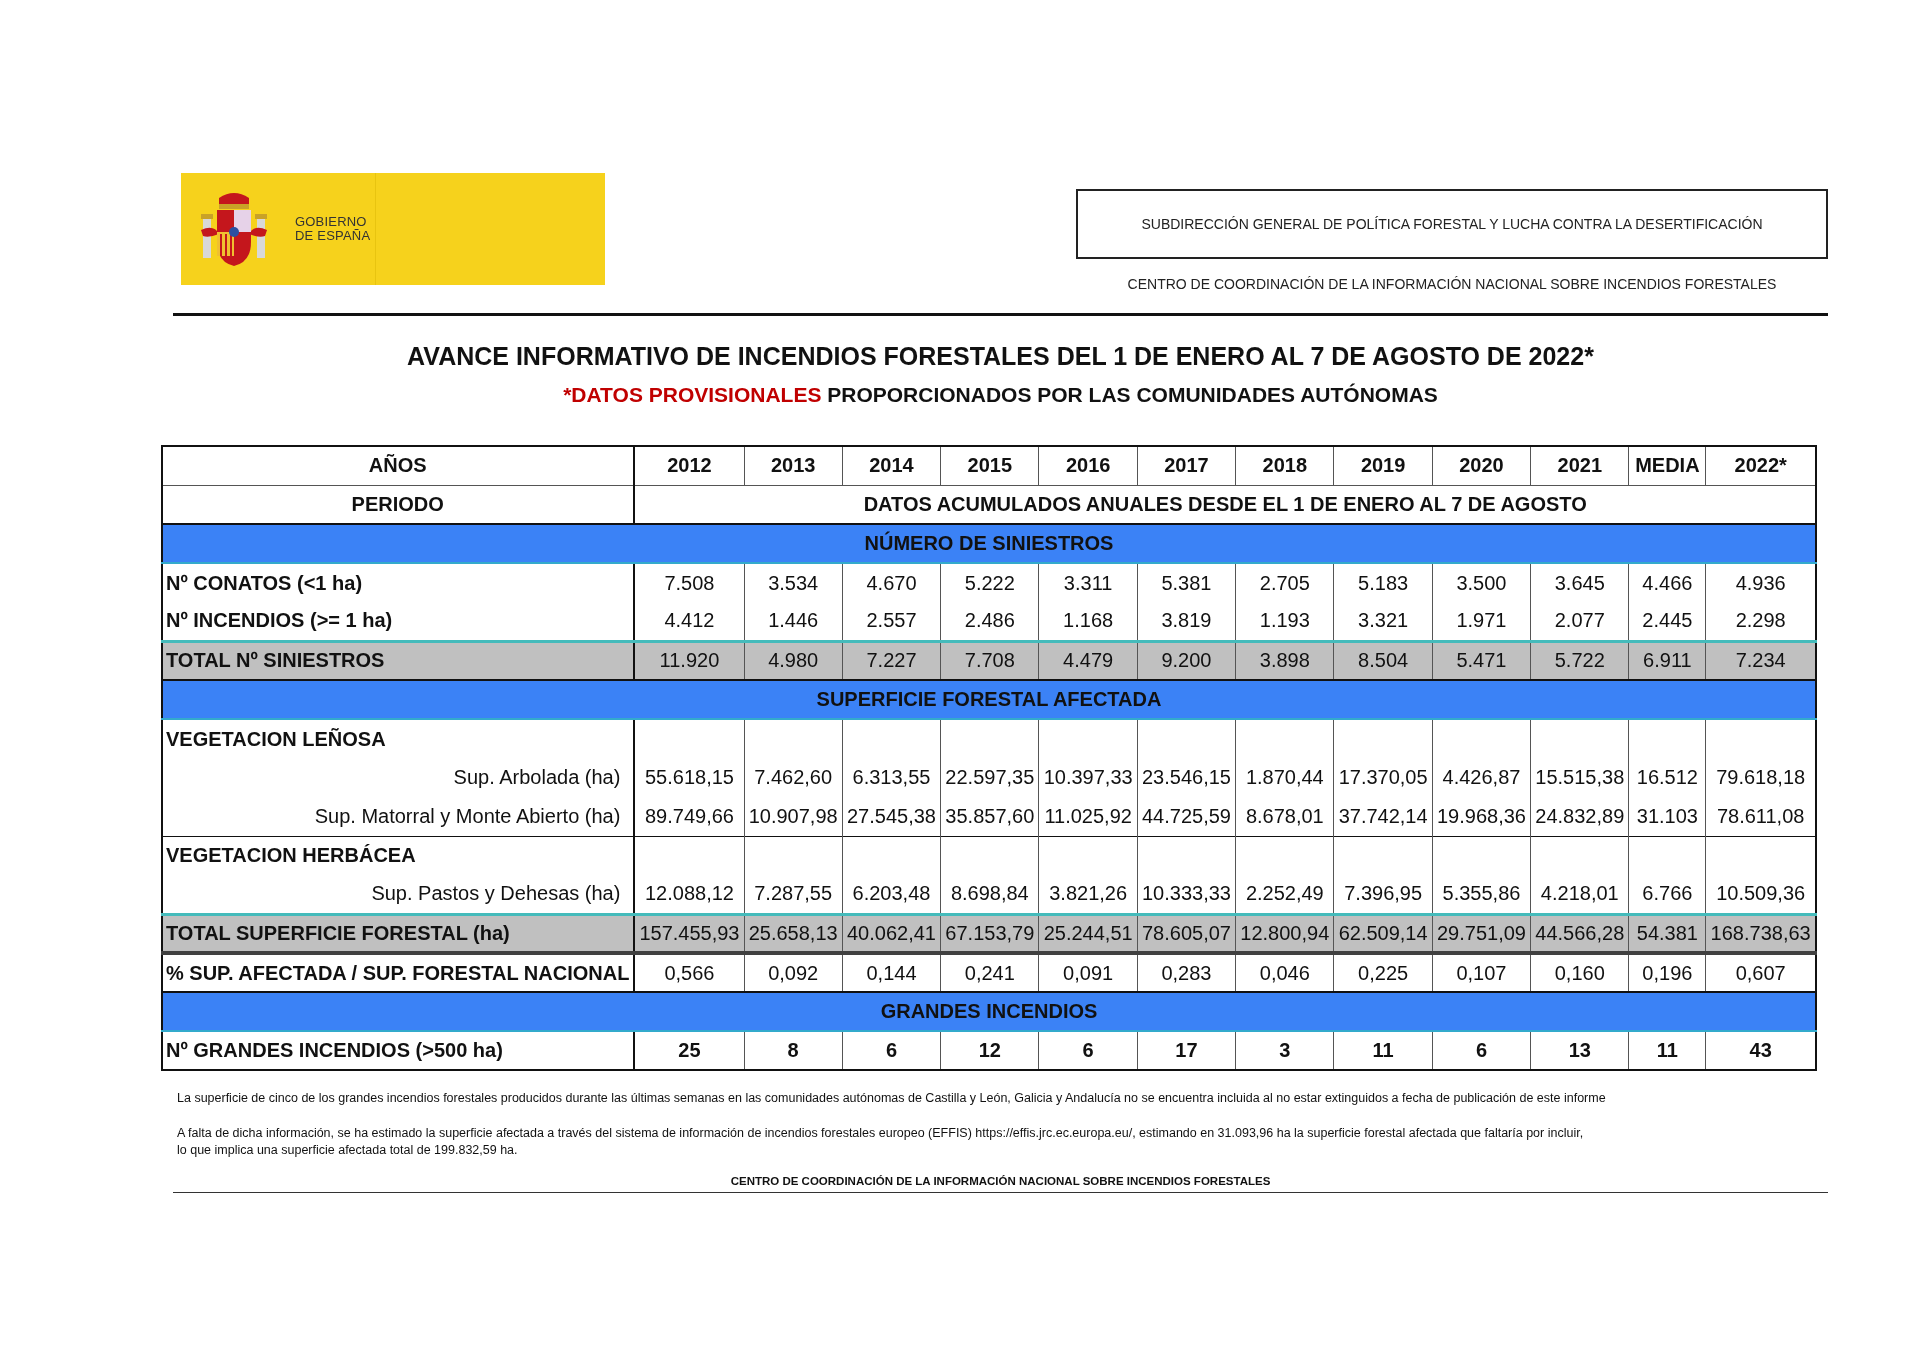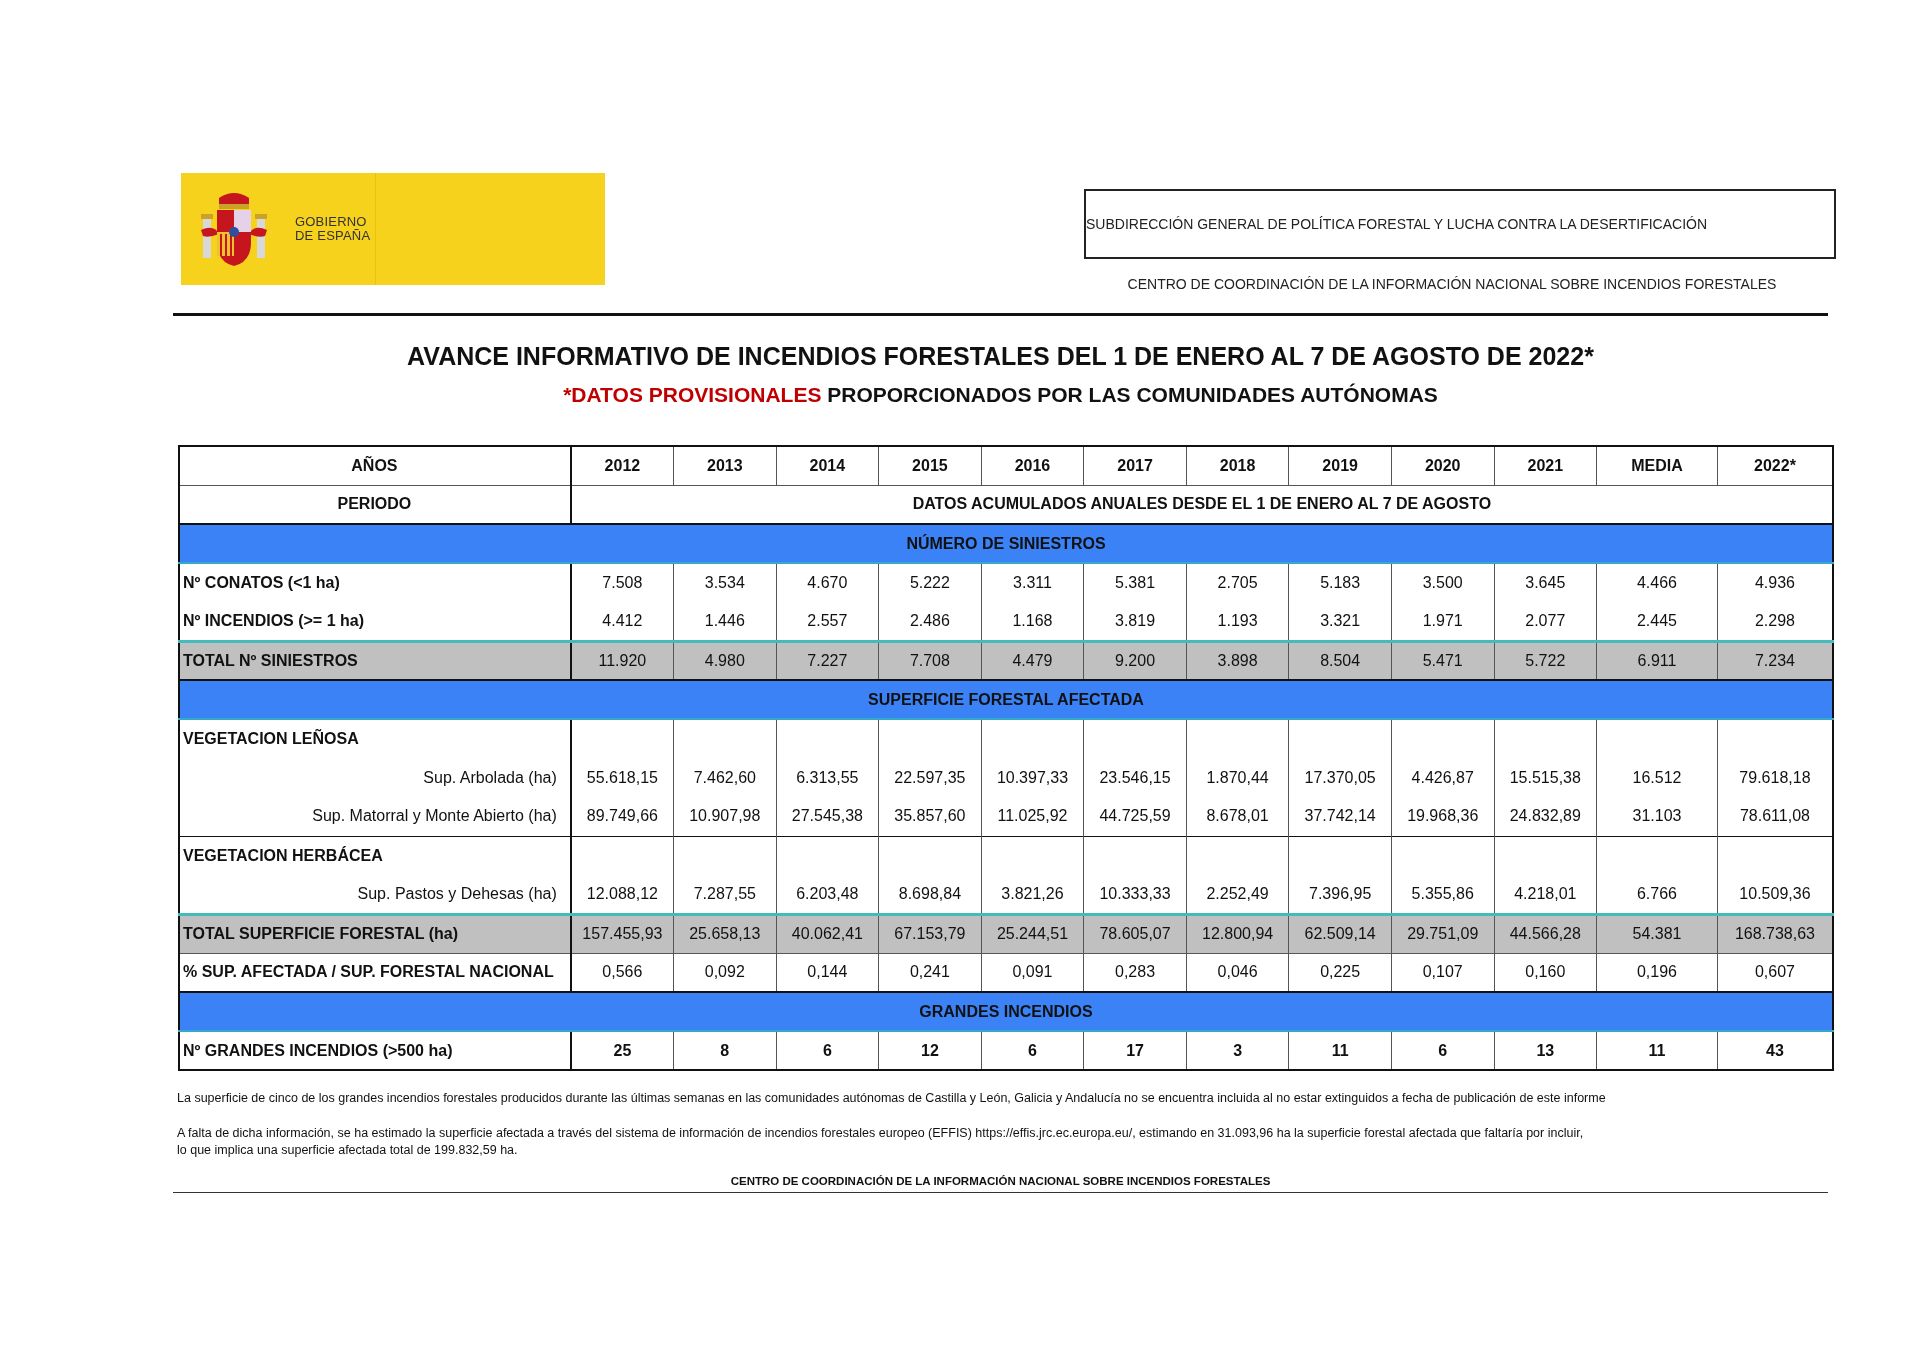--- a/index.html
+++ b/index.html
@@ -6,39 +6,39 @@
   html, body { width: 1920px; height: 1358px; background: #ffffff; }
   body { position: relative; font-family: "Liberation Sans", sans-serif; color: #111; overflow: hidden; }
 
   .logo { position: absolute; left: 181px; top: 173px; width: 424px; height: 112px; background: #f6d21c; display: flex; }
   .logo .left { width: 195px; height: 100%; display: flex; align-items: center; padding-left: 18px; border-right: 1px solid #e8c410; gap: 12px; }
   .logo .shield { width: 70px; height: 78px; position: relative; margin-right: 14px; }
   .logo .gob { font-size: 13px; line-height: 14px; color: #333; letter-spacing: 0.2px; }
   .logo .right { padding: 12px 0 0 14px; font-size: 11.5px; line-height: 14px; color: #333; }
   .logo .right .gap { height: 14px; }
 
-  .subdir-box { position: absolute; left: 1076px; top: 189px; width: 752px; height: 70px; border: 2px solid #222; display: flex; align-items: center; justify-content: flex-start; font-size: 14px; color: #222; margin-left: 8px; }
+  .subdir-box { position: absolute; left: 1076px; top: 189px; width: 752px; height: 70px; border: 2px solid #222; display: flex; align-items: center; justify-content: center; font-size: 14px; color: #222; }
   .centro-top { position: absolute; left: 1076px; top: 276px; width: 752px; text-align: center; font-size: 14px; color: #222; }
   .top-rule { position: absolute; left: 173px; top: 313px; width: 1655px; height: 3px; background: #111; }
 
   .title { position: absolute; left: 173px; top: 342px; width: 1655px; text-align: center; font-size: 25px; font-weight: bold; color: #111; }
   .subtitle { position: absolute; left: 173px; top: 383px; width: 1655px; text-align: center; font-size: 21px; font-weight: bold; color: #111; }
   .subtitle .red { color: #c00000; }
 
-  table.data { position: absolute; left: 178px; top: 445px; width: 1656px; border-collapse: collapse; border: 2.5px solid #111; font-size: 16px; }
+  table.data { position: absolute; left: 161px; top: 445px; width: 1656px; border-collapse: collapse; border: 2.5px solid #111; font-size: 20px; }
   table.data td { height: 39px; border: 1px solid #555; text-align: center; vertical-align: middle; padding: 0 4px; white-space: nowrap; }
   table.data td.lbl { width: 392px; text-align: left; padding-left: 3px; font-weight: bold; border-right: 2px solid #111; }
   table.data td.lbl.center { text-align: center; }
   table.data td.lbl.sub { text-align: right; font-weight: normal; padding-right: 13px; }
   table.data td.yr { font-weight: bold; margin-left: 41px; }
   table.data tr.band td { background: #3b82f6; font-weight: bold; border-left: none; border-right: none; border-top: 2px solid #111; border-bottom: 2px solid #3ac; }
   table.data tr.total td { background: #c0c0c0; border-top: 3px solid #4bb; margin-top: 44px; }
   table.data tr.nb td { border-top: none; border-bottom: none; }
   table.data tr.bold td { font-weight: bold; }
-  table.data tr.bigtop td { border-top: 1px solid #404040; }
+  table.data tr.bigtop td { border-top: 4px solid #404040; }
   col.c-lbl { width: 392px; }
   col.c-y { width: 103px; }
   col.c-m { width: 122px; }
   col.c-22 { width: 116px; }
 
   .note1 { position: absolute; left: 177px; top: 1091px; font-size: 12.5px; color: #111; }
   .note2 { position: absolute; left: 177px; top: 1125px; font-size: 12.5px; line-height: 17px; color: #111; }
   .footer-centro { position: absolute; left: 173px; top: 1175px; width: 1655px; text-align: center; font-size: 11.5px; font-weight: bold; color: #111; }
   .footer-rule { position: absolute; left: 173px; top: 1192px; width: 1655px; height: 1px; background: #333; }
 </style>

